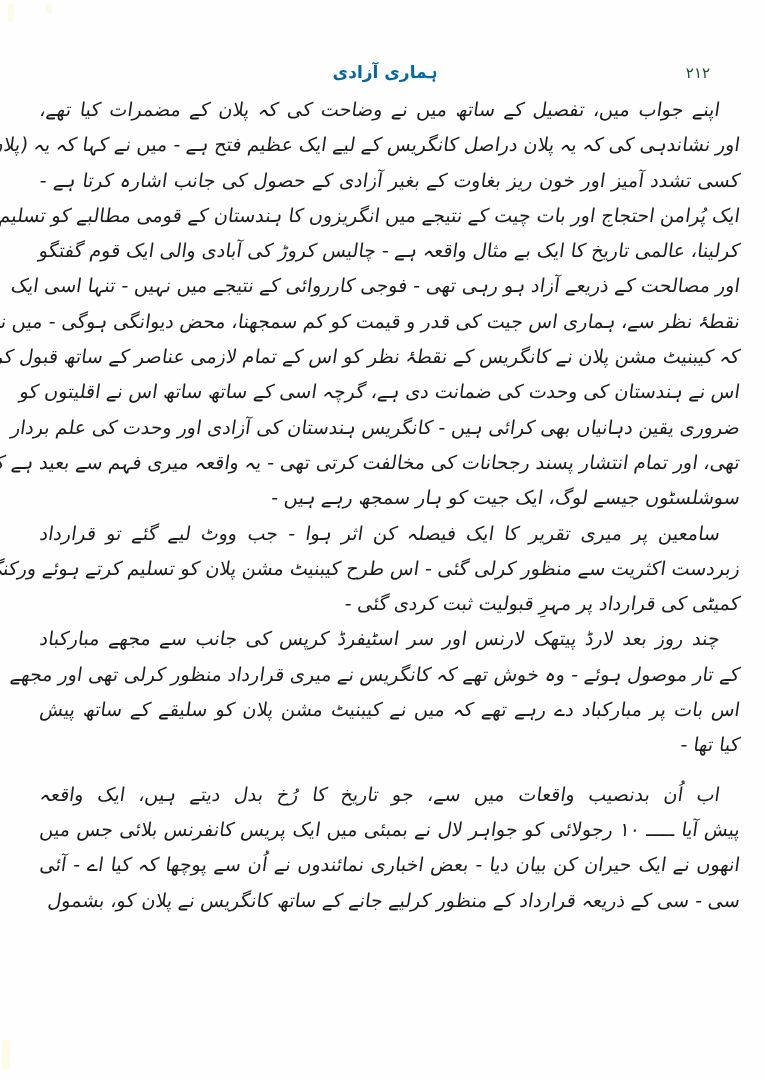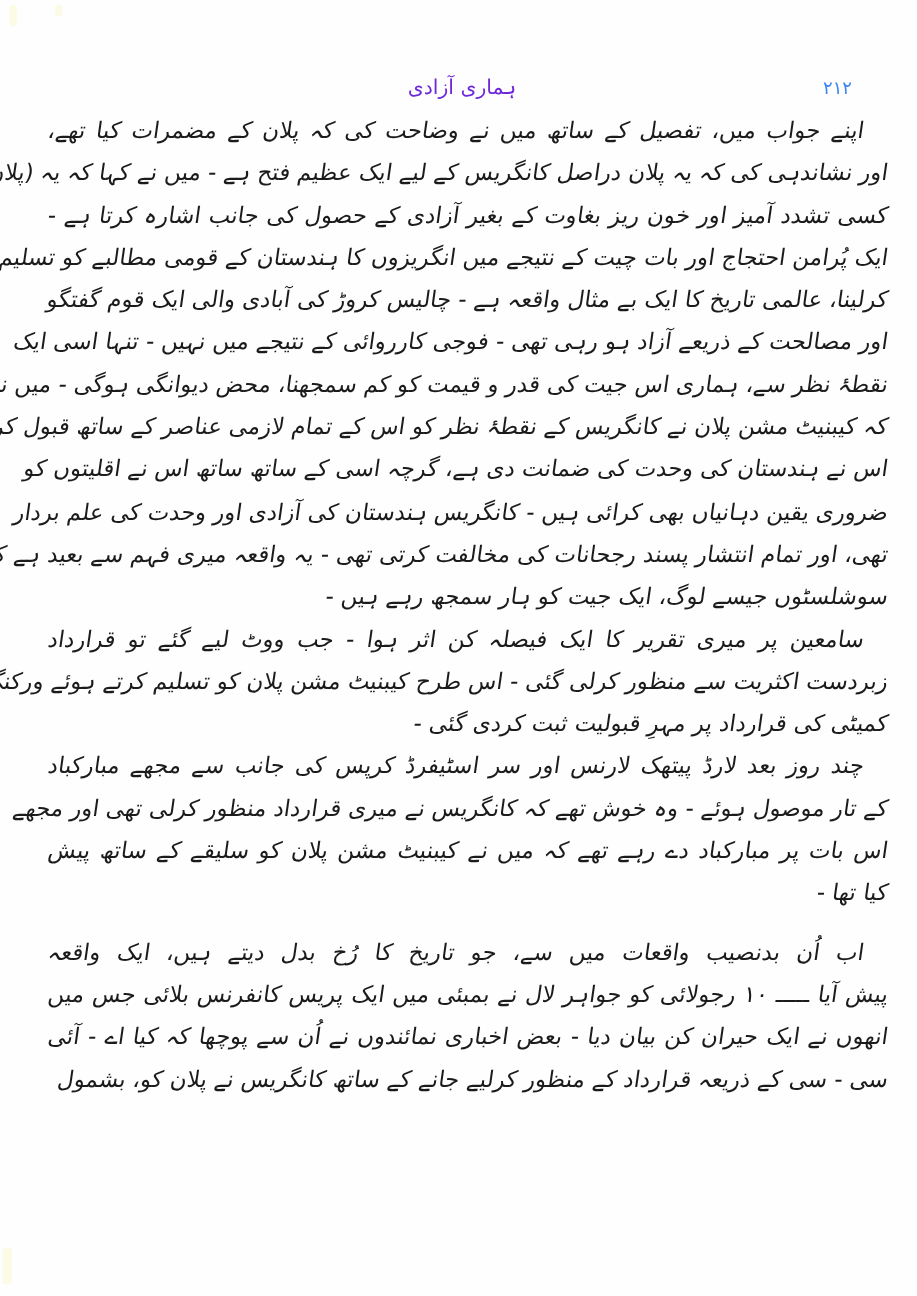--- a/index.html
+++ b/index.html
@@ -1,22 +1,22 @@
 <!DOCTYPE html>
 <html><head>
 <meta charset="utf-8">
 <style>
   html, body { margin: 0; padding: 0; background: #ffffff; }
   body { width: 764px; height: 1080px; overflow: hidden; position: relative;
          font-family: "DejaVu Sans", sans-serif; color: #1a1a1a; }
   .page { position: absolute; left: 0; top: 0; width: 764px; height: 1080px; background: #fefefe; }
   .header { position: absolute; top: 62px; left: 40px; width: 690px; height: 26px; }
   .running-title { position: absolute; left: 0; right: 0; text-align: center; top: 0;
-                   font-size: 17px; direction: rtl; color: #6d28d9; }
-  .page-number { position: absolute; right: 20px; top: 2px; font-size: 15px; direction: rtl; color: #3b82f6; }
+                   font-size: 17px; direction: rtl; color: #0369a1; font-weight: bold; }
+  .page-number { position: absolute; right: 20px; top: 2px; font-size: 15px; direction: rtl; color: #14532d; }
   .body-text { position: absolute; top: 92px; left: 40px; width: 700px; direction: rtl; }
   .para { margin: 0; }
   .line { display: block; height: 35.3px; line-height: 35.3px; font-size: 19px;
           white-space: nowrap; text-align: justify; text-align-last: justify;
           transform: skewX(-8deg); color: #1b1b1b; }
   .line.last { text-align-last: right; }
   .line.indent { padding-right: 20px; }
   .gap { height: 14px; }
   .stain { position: absolute; background: #fbfbe6; border-radius: 3px; }
 </style>

